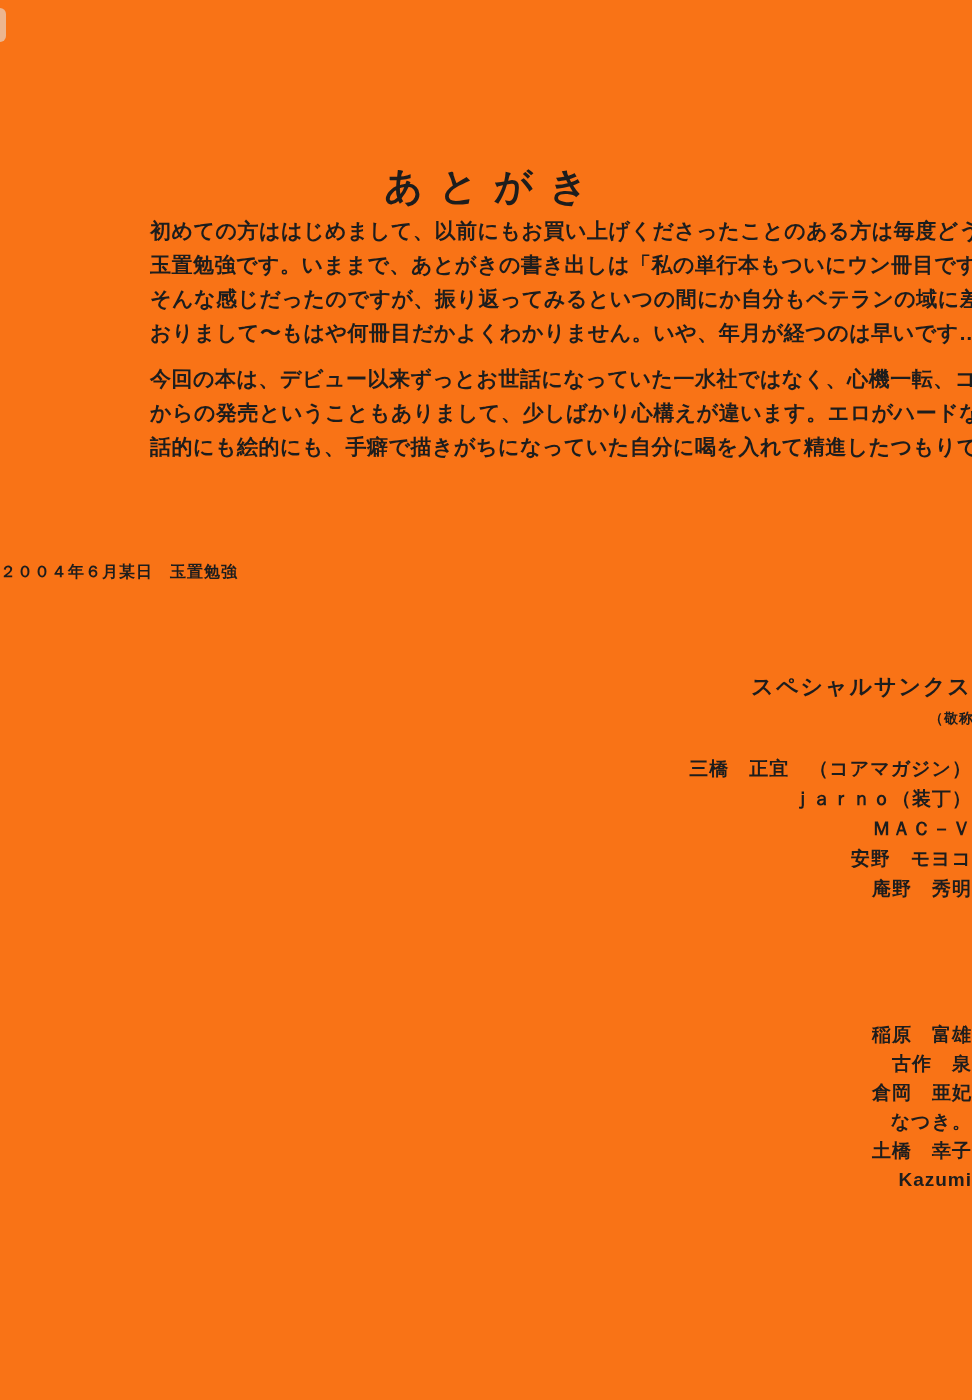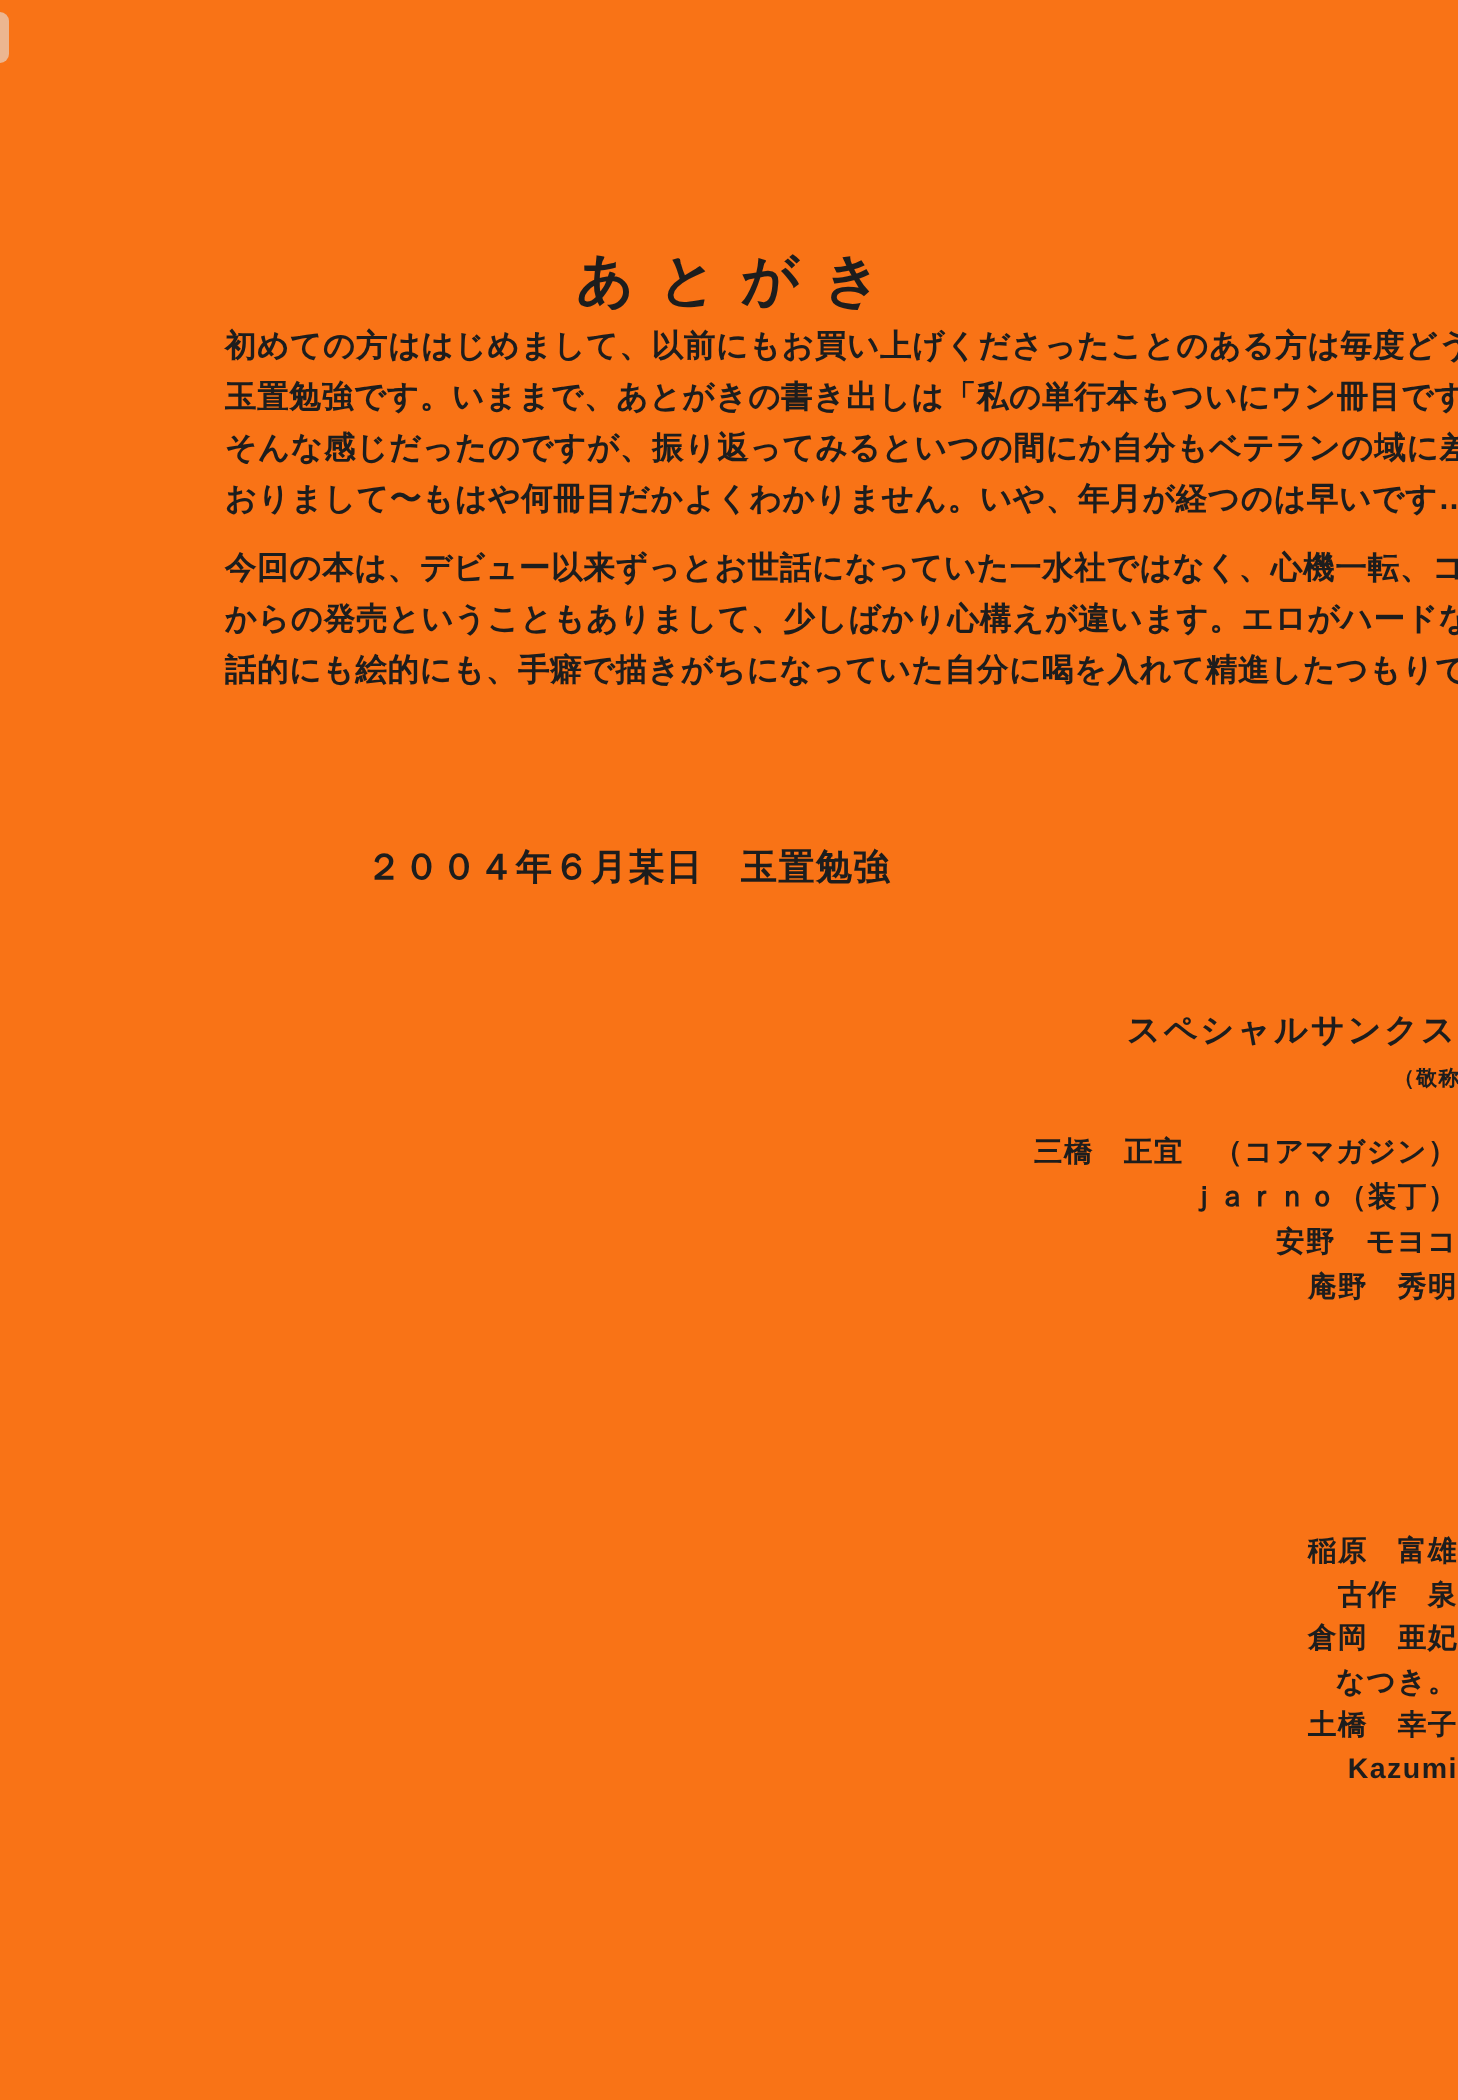--- a/index.html
+++ b/index.html
@@ -50,22 +50,22 @@
     letter-spacing: .5px;
   }
   .para-1 { top: 214px; }
   .para-2 { top: 362px; }
   .para-3 { top: 476px; }
   .signature {
     position: absolute;
     top: 562px;
     left: 0;
     width: 838px;
-    text-align: center;
-    font-size: 24px;
+    text-align: left;
+    font-size: 16px;
     font-weight: 600;
     letter-spacing: 1px;
   }
   .centered {
     position: absolute;
     left: 0;
     width: 100%;
     text-align: right;
     font-weight: 600;
   }
@@ -122,20 +122,21 @@
 
 
   <div class="signature">２００４年６月某日　玉置勉強</div>
 
   <div class="centered thanks-heading">スペシャルサンクス</div>
   <div class="centered thanks-note">（敬称略）</div>
 
   <div class="centered thanks-list">
     <div class="credit-name">三橋　正宜　（コアマガジン）</div>
     <div class="credit-name">ｊａｒｎｏ（装丁）</div>
+    <div class="credit-name">ＭＡＣ－Ｖ</div>
     <div class="credit-name">安野　モヨコ</div>
     <div class="credit-name">庵野　秀明</div>
   </div>
 
 
   <div class="centered helpers-list">
     <div class="credit-name">稲原　富雄</div>
     <div class="credit-name">古作　泉</div>
     <div class="credit-name">倉岡　亜妃</div>
     <div class="credit-name">なつき。</div>

